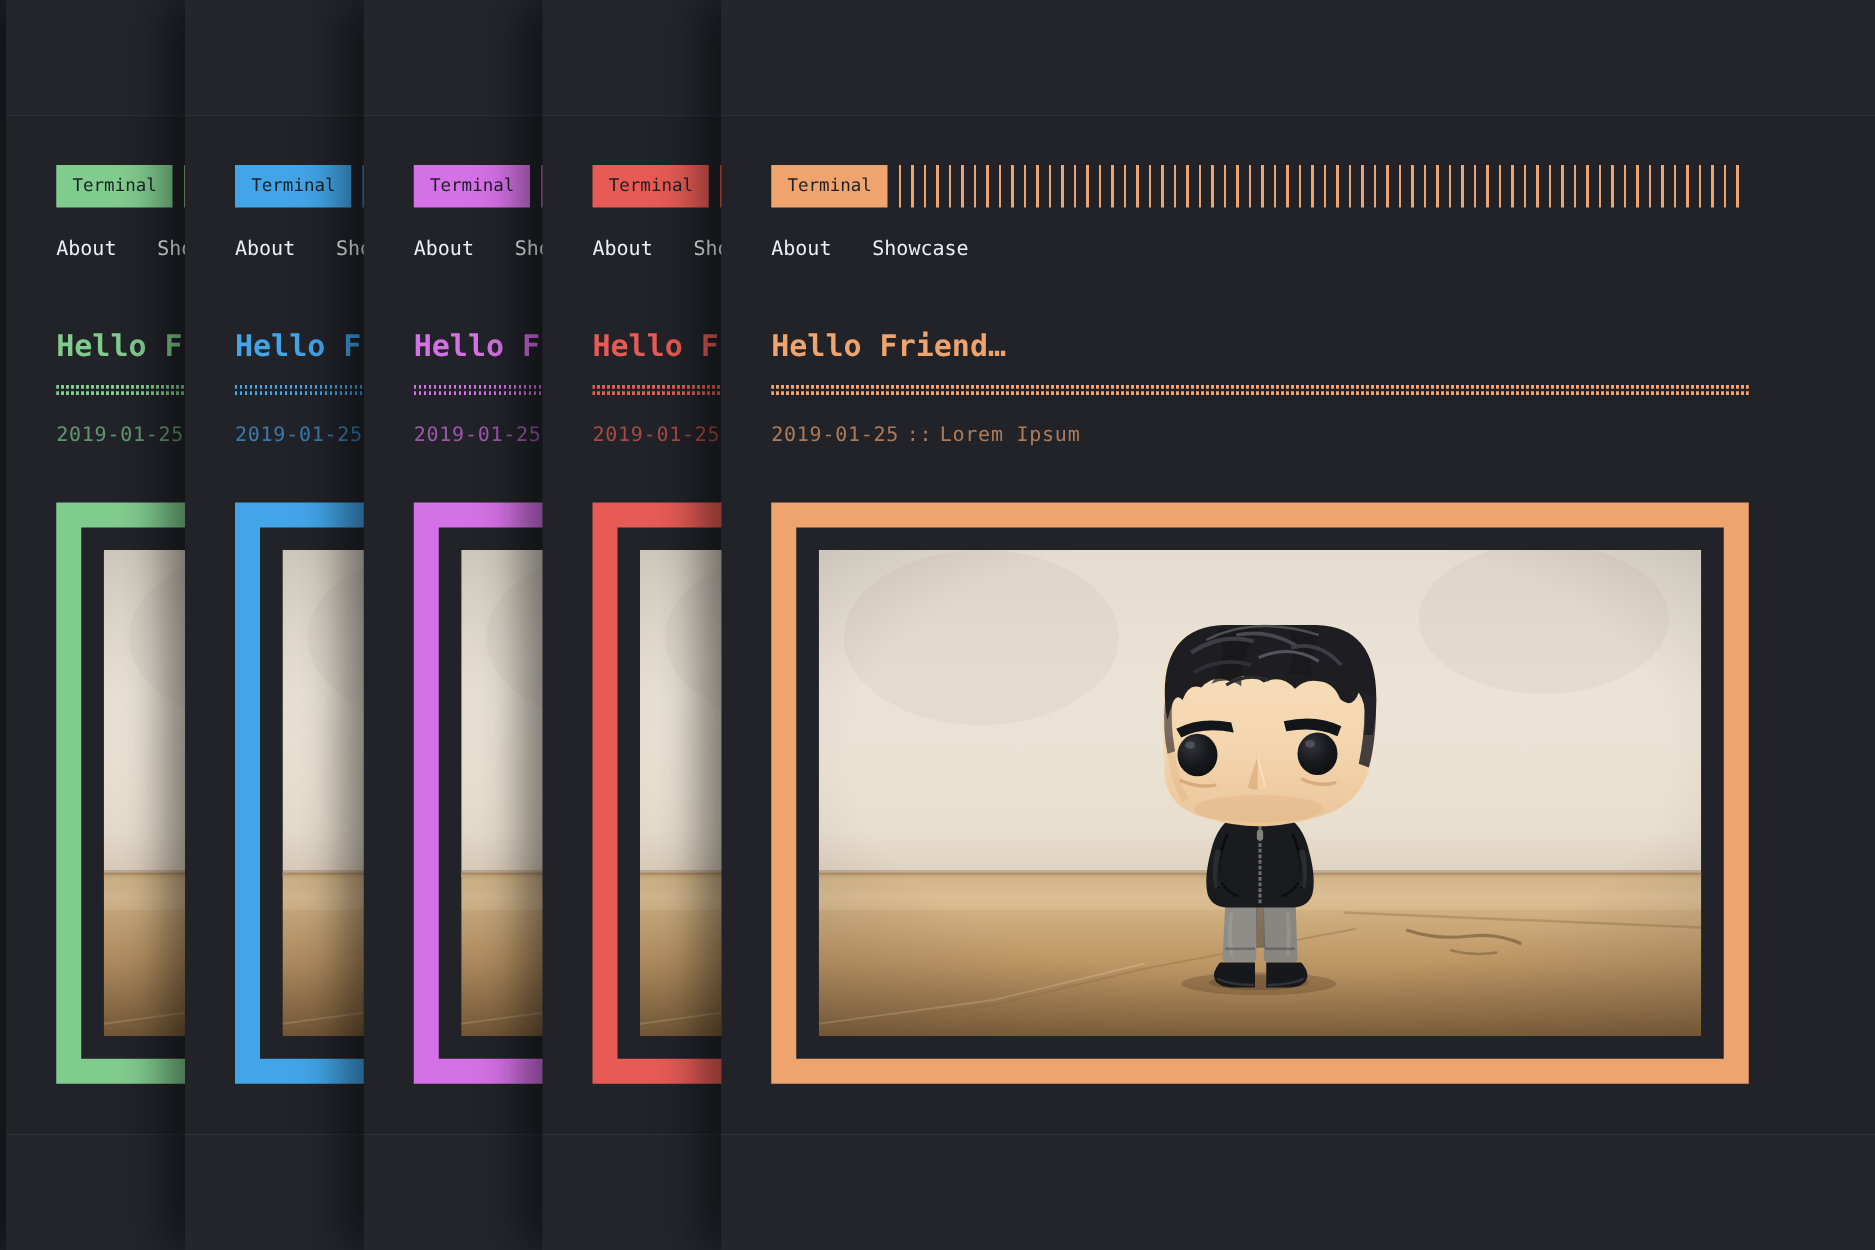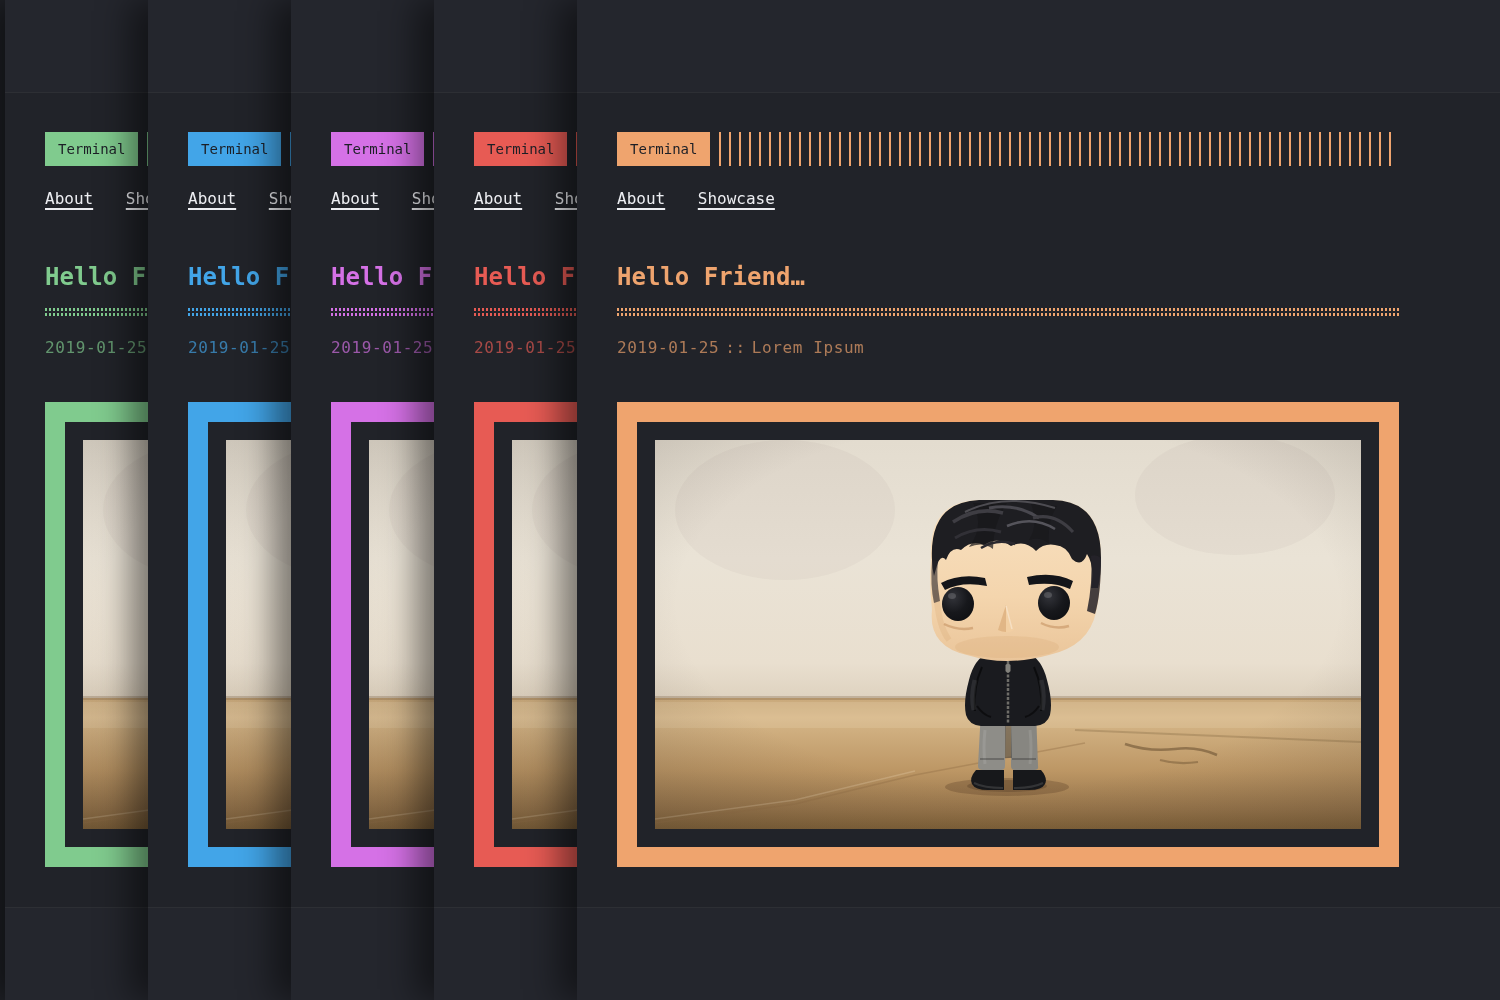--- a/index.html
+++ b/index.html
@@ -32,21 +32,21 @@
     background:var(--accent);color:var(--badge-text);
     font-size:14px;line-height:34px;padding:0 13px;white-space:nowrap;
     cursor:pointer;
   }
   .bars{
     flex:1 1 auto;margin-left:9px;height:34px;
     background-image:repeating-linear-gradient(90deg,var(--accent) 0 2px,transparent 2px 10px);
   }
   .nav{position:absolute;top:95px;left:40px;font-size:16px;line-height:22px;white-space:nowrap;}
   .nav a{
-    color:var(--nav-text);text-decoration:underline;
+    color:var(--nav-text);
     text-underline-offset:4px;text-decoration-thickness:1.5px;
     margin-right:23px;cursor:pointer;
   }
   .post-title{
     position:absolute;top:169px;left:40px;
     font-size:24px;line-height:30px;font-weight:bold;color:var(--accent);white-space:nowrap;
   }
   .post-divider{
     position:absolute;top:215px;left:40px;width:782px;height:8px;
     background:

